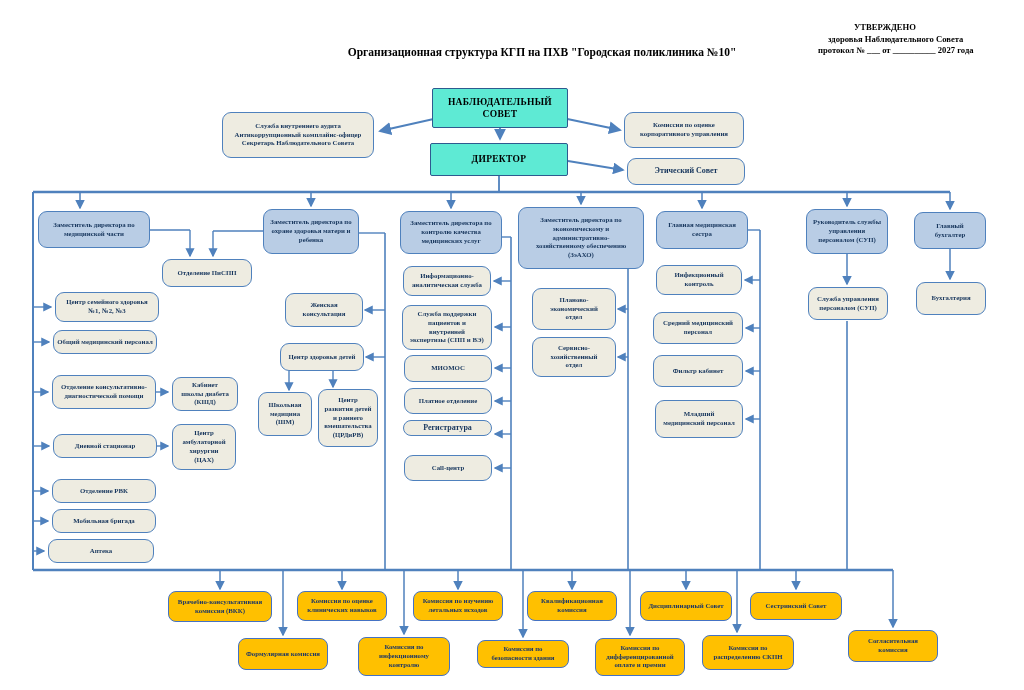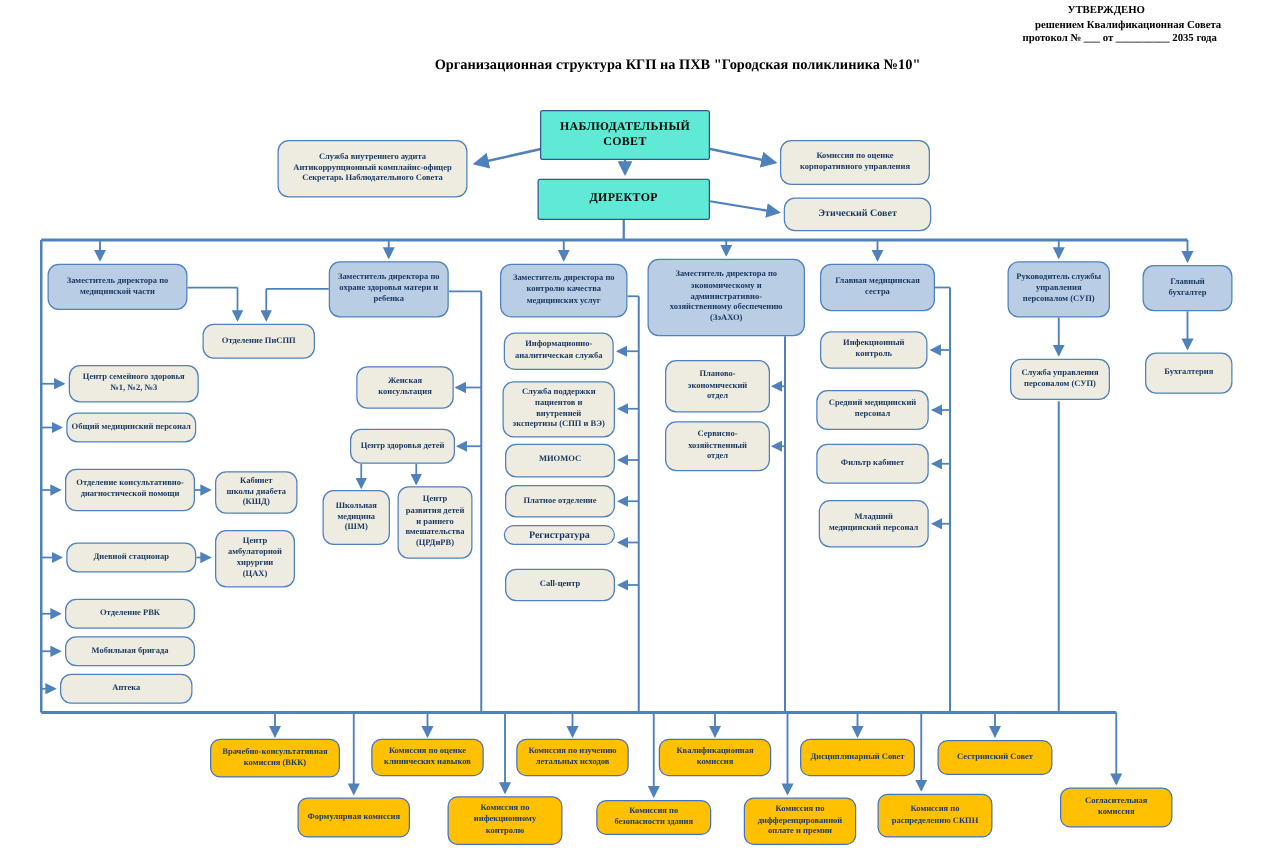--- a/index.html
+++ b/index.html
@@ -10,21 +10,21 @@
         text-align:center;font-weight:bold;color:#17365d;font-size:6.8px;line-height:1.3;
         white-space:pre-line;box-sizing:border-box;padding:2px 3px;}
   .rounded{border:1.4px solid #4f81bd;border-radius:9px;background:#eeece1;}
   .light{background:#b9cde5;}
   .dark{background:#5eead4;border:1.2px solid #2e5a8f;border-radius:2px;color:#000;}
   .orange{background:#ffc000;border:1.5px solid #4472c4;border-radius:8px;color:#1f3864;}
   .big{font-size:9.5px;letter-spacing:.3px;}
   .mid{font-size:8px;}
   #approval{position:absolute;left:818px;top:2px;width:202px;z-index:2;
             font-size:8.6px;font-weight:bold;color:#000;line-height:1.35;}
-  #approval .l1{margin-left:36px;}
+  #approval .l1{margin-left:36px;margin-top:20px;}
   #approval .l2{margin-left:10px;}
   #title{position:absolute;left:0;top:46px;width:1024px;text-align:center;z-index:2;
          font-size:11.5px;font-weight:bold;color:#000;margin-left:30px;}
 </style>
 </head>
 <body>
 
 <div id="page">
 
   <svg id="wires" width="1024" height="690">
@@ -111,22 +111,22 @@
       <line x1="404" y1="570" x2="404" y2="634" stroke-width="1.5" marker-end="url(#arr)"></line>
       <line x1="523" y1="570" x2="523" y2="637" stroke-width="1.5" marker-end="url(#arr)"></line>
       <line x1="630" y1="570" x2="630" y2="635" stroke-width="1.5" marker-end="url(#arr)"></line>
       <line x1="737" y1="570" x2="737" y2="632" stroke-width="1.5" marker-end="url(#arr)"></line>
       <line x1="893" y1="570" x2="893" y2="627" stroke-width="1.5" marker-end="url(#arr)"></line>
     </g>
   </svg>
 
   <div id="approval">
     <div class="l1">УТВЕРЖДЕНО</div>
-    <div class="l2">решением Квалификационная Совета</div>
-    <div class="l3">протокол № ___ от __________ 2035 года</div>
+    <div class="l2">здоровья Наблюдательного Совета</div>
+    <div class="l3">протокол № ___ от __________ 2027 года</div>
   </div>
 
   <div id="title">Организационная структура КГП на ПХВ "Городская поликлиника №10"</div>
 
   <div class="node dark big" style="left:432px;top:88px;width:136px;height:40px">НАБЛЮДАТЕЛЬНЫЙ
 СОВЕТ</div>
   <div class="node rounded" style="left:222px;top:112px;width:152px;height:46px">Служба внутреннего аудита
 Антикоррупционный комплайнс-офицер
 Секретарь Наблюдательного Совета</div>
   <div class="node rounded" style="left:624px;top:112px;width:120px;height:36px">Комиссия по оценке

